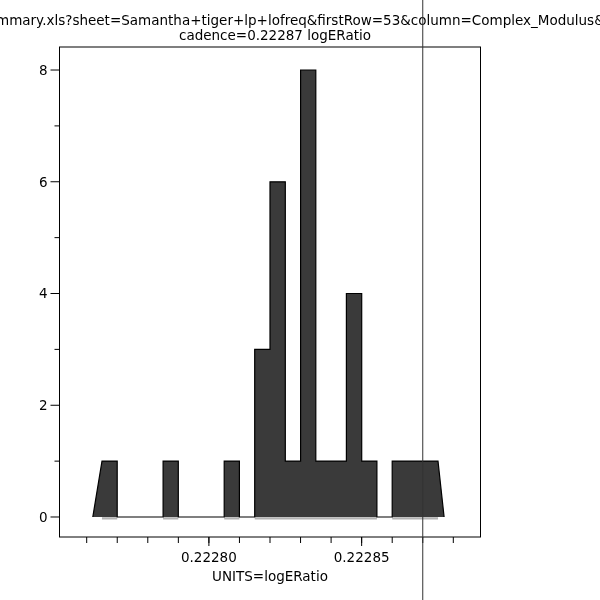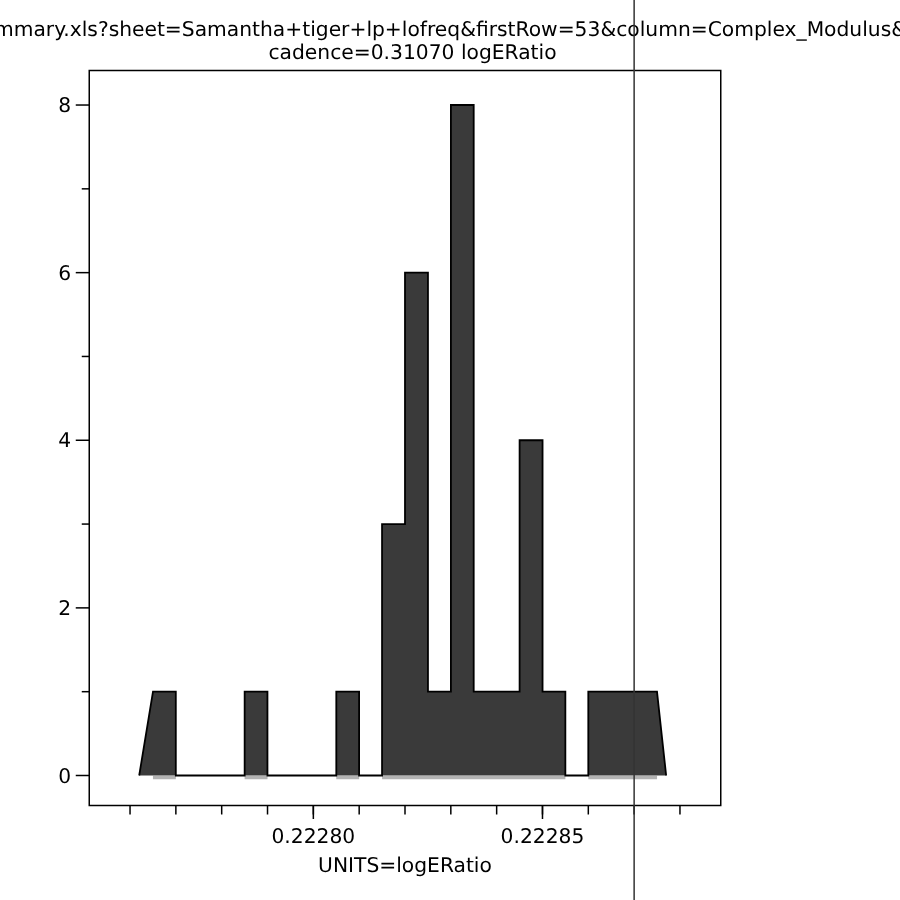--- a/index.html
+++ b/index.html
@@ -8,21 +8,21 @@
   .title1{position:absolute;left:-4px;top:13px;white-space:nowrap;font-size:13.5px;line-height:1.15;}
   .title2{position:absolute;left:0;top:28px;width:550px;text-align:center;font-size:13.5px;line-height:1.15;}
   svg{position:absolute;left:0;top:0;}
   svg text{font-family:"DejaVu Sans",sans-serif;font-size:13.5px;fill:#000;}
 </style>
 </head>
 <body>
 
 <div class="canvas">
   <div class="title1">mmary.xls?sheet=Samantha+tiger+lp+lofreq&amp;firstRow=53&amp;column=Complex_Modulus&amp;depende</div>
-  <div class="title2">cadence=0.31070 logERatio</div>
+  <div class="title2">cadence=0.22287 logERatio</div>
   <svg id="plot" width="600" height="600" viewBox="0 0 600 600">
       <rect x="101.9666182873242" y="517.1977194982896" width="15.275761973891179" height="2.3" fill="#b3b3b3"></rect>
       <rect x="163.0696661828889" y="517.1977194982896" width="15.275761973806397" height="2.3" fill="#b3b3b3"></rect>
       <rect x="224.17271407836887" y="517.1977194982896" width="15.275761973891179" height="2.3" fill="#b3b3b3"></rect>
       <rect x="254.72423802615123" y="517.1977194982896" width="122.20609579095986" height="2.3" fill="#b3b3b3"></rect>
       <rect x="392.2060957910022" y="517.1977194982896" width="45.82728592158878" height="2.3" fill="#b3b3b3"></rect>
       <path d="M92.8,517.0 L102.0,461.1 L117.2,461.1 L117.2,517.0 L132.5,517.0 L132.5,517.0 L147.8,517.0 L147.8,517.0 L163.1,517.0 L163.1,461.1 L178.3,461.1 L178.3,517.0 L193.6,517.0 L193.6,517.0 L208.9,517.0 L208.9,517.0 L224.2,517.0 L224.2,461.1 L239.4,461.1 L239.4,517.0 L254.7,517.0 L254.7,349.4 L270.0,349.4 L270.0,181.8 L285.3,181.8 L285.3,461.1 L300.6,461.1 L300.6,70.0 L315.8,70.0 L315.8,461.1 L331.1,461.1 L331.1,461.1 L346.4,461.1 L346.4,293.5 L361.7,293.5 L361.7,461.1 L376.9,461.1 L376.9,517.0 L392.2,517.0 L392.2,461.1 L407.5,461.1 L407.5,461.1 L422.8,461.1 L422.8,461.1 L438.0,461.1 L444.1,517.0" fill="#3a3a3a" stroke="#000000" stroke-width="1.2"></path>
       <rect x="59.5" y="47" width="421" height="490" fill="none" stroke="#000000" stroke-width="1"></rect>
       <line x1="86.69085631351783" y1="537" x2="86.69085631351783" y2="543" stroke="#000000" stroke-width="1"></line>
       <line x1="117.24238026121537" y1="537" x2="117.24238026121537" y2="543" stroke="#000000" stroke-width="1"></line>

